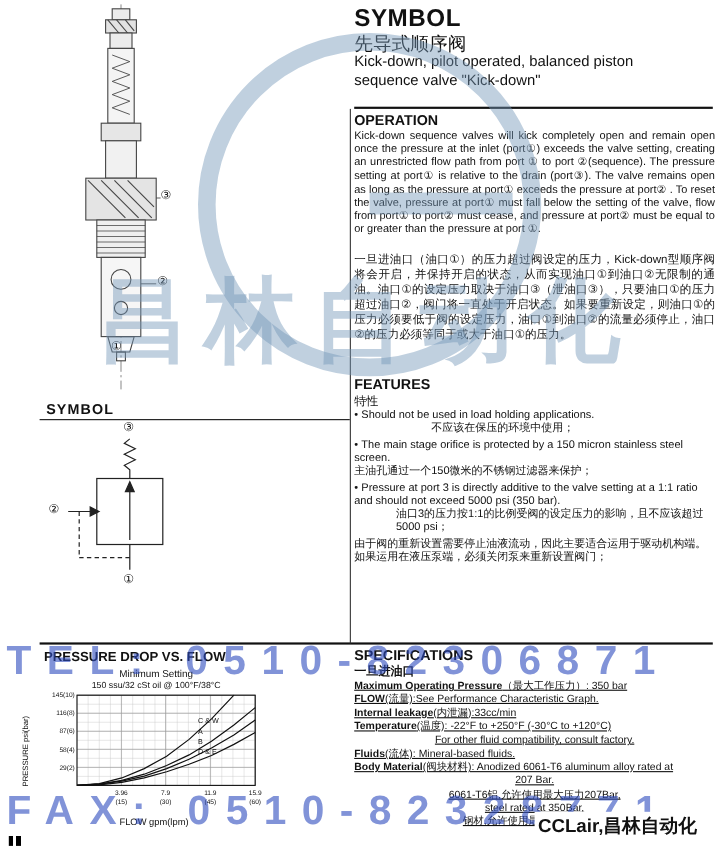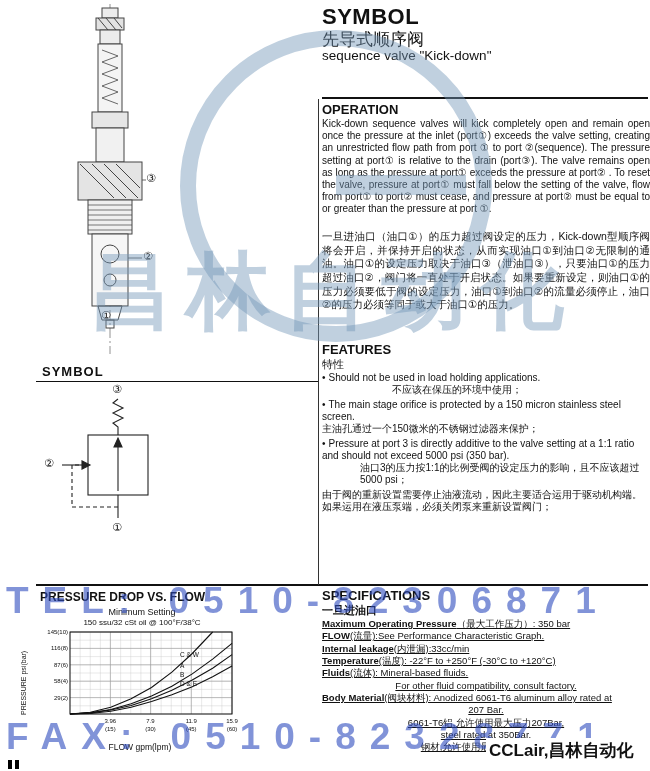--- a/index.html
+++ b/index.html
@@ -184,20 +184,21 @@
       <polyline points="40,88 60.37735849056604,86.86896551724138 80.75471698113208,84.04137931034482 101.1320754716981,79.51724137931035 121.50943396226415,72.73103448275862 141.88679245283018,64.24827586206897 162.2641509433962,54.06896551724138 182.64150943396226,42.19310344827586 202,28.620689655172413" fill="none" stroke="#111" stroke-width="1.1"></polyline>
       <text x="150" y="50.675862068965515" font-size="6.5" fill="#111">B</text>
       <polyline points="40,88 60.37735849056604,87.43448275862069 80.75471698113208,85.17241379310344 101.1320754716981,81.21379310344828 121.50943396226415,75.55862068965517 141.88679245283018,68.77241379310345 162.2641509433962,60.8551724137931 182.64150943396226,50.675862068965515 202,39.931034482758626" fill="none" stroke="#111" stroke-width="1.1"></polyline>
       <text x="150" y="59.72413793103448" font-size="6.5" fill="#111">D &amp; E</text>
     </svg>
   <div class="abs chart-xlabel">FLOW gpm(lpm)</div>
 
   <div class="abs model">SYMBOL</div>
   <div class="abs title-cn">先导式顺序阀</div>
   <div class="abs sub-en">
+    <div>Kick-down, pilot operated, balanced piston</div>
     <div>sequence valve "Kick-down"</div>
   </div>
   <div class="abs hdr-rule"></div>
   <div class="abs col-rule"></div>
 
   <div class="abs op-head">OPERATION</div>
   <div class="abs op-en">Kick-down sequence valves will kick completely open and remain open once the pressure at the inlet (port①) exceeds the valve setting, creating an unrestricted flow path from port ① to port ②(sequence). The pressure setting at port① is relative to the drain (port③). The valve remains open as long as the pressure at port① exceeds the pressure at port② . To reset the valve, pressure at port① must fall below the setting of the valve, flow from port① to port② must cease, and pressure at port② must be equal to or greater than the pressure at port ①.</div>
   <div class="abs op-cn">一旦进油口（油口①）的压力超过阀设定的压力，Kick-down型顺序阀将会开启，并保持开启的状态，从而实现油口①到油口②无限制的通油。油口①的设定压力取决于油口③（泄油口③），只要油口①的压力超过油口②，阀门将一直处于开启状态。如果要重新设定，则油口①的压力必须要低于阀的设定压力，油口①到油口②的流量必须停止，油口②的压力必须等同于或大于油口①的压力。</div>
 
   <div class="abs feat-head">FEATURES</div>
@@ -220,22 +221,22 @@
     </div>
   </div>
 
   <div class="abs spec-head">SPECIFICATIONS</div>
   <div class="abs spec-head-cn">一旦进油口</div>
   <div class="abs specs">
     <div class="spec-row"><span class="label">Maximum Operating Pressure</span><span class="value">（最大工作压力）: 350 bar</span></div>
     <div class="spec-row"><span class="label">FLOW</span><span class="value">(流量):See Performance Characteristic Graph.</span></div>
     <div class="spec-row"><span class="label">Internal leakage</span><span class="value">(内泄漏):33cc/min</span></div>
     <div class="spec-row"><span class="label">Temperature</span><span class="value">(温度): -22°F to +250°F (-30°C to +120°C)</span></div>
+    <div class="spec-row cont"><span class="label"></span><span class="value">For other fluid compatibility, consult factory.</span></div>
     <div class="spec-row"><span class="label">Fluids</span><span class="value">(流体): Mineral-based fluids.</span></div>
-    <div class="spec-row cont"><span class="label"></span><span class="value">For other fluid compatibility, consult factory.</span></div>
     <div class="spec-row"><span class="label">Body Material</span><span class="value">(阀块材料): Anodized 6061-T6 aluminum alloy rated at</span></div>
     <div class="spec-row cont"><span class="label"></span><span class="value">207 Bar.</span></div>
     <div class="spec-row cont"><span class="label"></span><span class="value">6061-T6铝,允许使用最大压力207Bar,</span></div>
     <div class="spec-row cont"><span class="label"></span><span class="value">steel rated at 350Bar,</span></div>
     <div class="spec-row cont"><span class="label"></span><span class="value">钢材,允许使用最大压力350Bar,</span></div>
   </div>
 
   <svg class="abs wm wm-logo" width="322" height="322" viewBox="0 0 322 322">
     <circle cx="161" cy="161" r="148" fill="none" stroke="rgba(115,150,185,0.45)" stroke-width="16"></circle>
     <rect x="161" y="150" width="130" height="20" fill="rgba(115,150,185,0.45)"></rect>

